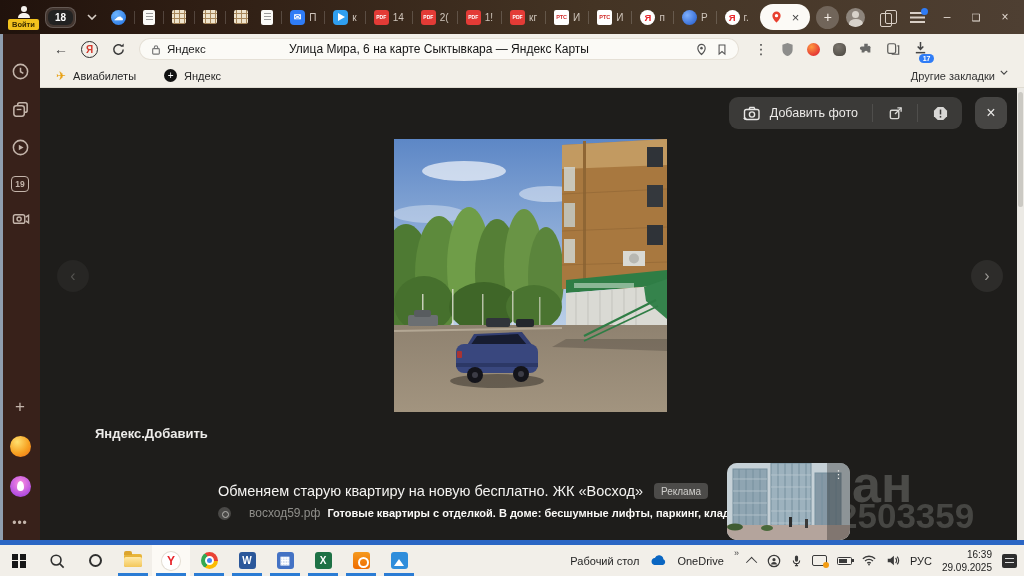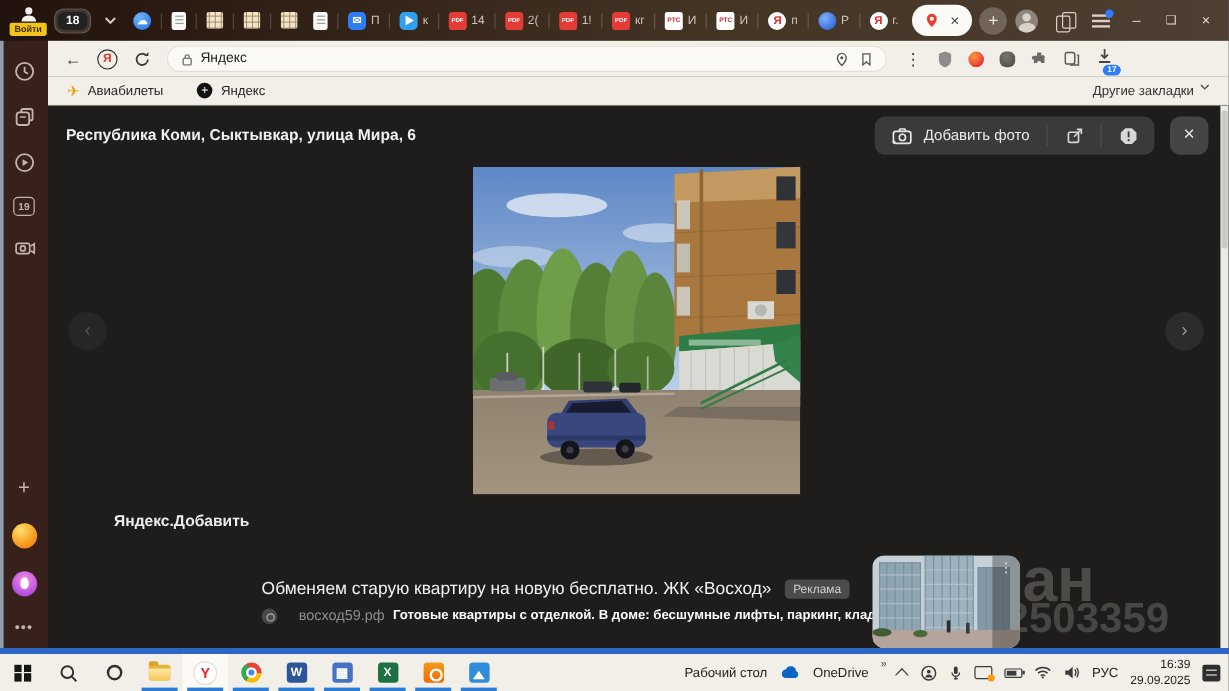--- a/index.html
+++ b/index.html
@@ -55,21 +55,21 @@
     border:1.5px solid #d9cfc6; border-radius:2px; }
   .menu-icon { position:relative; width:15px; height:12px; }
   .menu-icon::before { content:""; position:absolute; left:0; top:1px; width:15px; height:1.8px;
     background:#d9cfc6; box-shadow:0 4.5px 0 #d9cfc6,0 9px 0 #d9cfc6; }
   .menu-icon i { position:absolute; right:-3px; top:-3px; width:7px; height:7px; border-radius:50%; background:#2f7cf6; }
   .winbtn { color:#e2d9d0; font-size:12px; width:14px; text-align:center; }
   .winbtn.max { font-size:10px; }
 
   
   .sidebar { position:absolute; left:0; top:34px; width:40px; height:506px; background:#38211a;
-    display:flex; flex-direction:column; align-items:center; padding:16px 0 10px; gap:19px; }
+    display:flex; flex-direction:column; align-items:center; padding:28px 0 10px; gap:19px; }
   .sidebar .spacer { flex:1; }
   .cal { border:1.6px solid #c4b5ab; border-radius:4px; color:#c4b5ab; font-size:8.5px;
     font-weight:bold; padding:2px 3.5px; }
   .plus-item { color:#c4b5ab; font-size:17px; }
   .orb { width:21px; height:21px; border-radius:50%; }
   .orb-browser { background:radial-gradient(circle at 35% 28%,#ffe06e,#f7a223 55%,#ee6d13); }
   .orb-alice { background:radial-gradient(circle at 50% 35%,#ff8fe0,#b44fe0 70%,#8f35c9); position:relative; }
   .orb-alice::after { content:""; position:absolute; left:7px; top:5px; width:7px; height:10px;
     background:#fff; border-radius:50% 50% 50% 50%/60% 60% 40% 40%; }
   .dots-item { color:#c4b5ab; font-size:12px; letter-spacing:1px; }
@@ -346,20 +346,21 @@
     <svg width="15" height="15" viewBox="0 0 16 16">
         <path d="M13 8a5 5 0 1 1-1.6-3.7" fill="none" stroke="#3c3c3c" stroke-width="1.6"></path>
         <path d="M13.5 1.5v3.5H10z" fill="#3c3c3c"></path>
       </svg>
     <div class="addr">
       <svg width="10" height="13" viewBox="0 0 12 14">
           <rect x="2" y="6" width="8" height="6.5" rx="1" fill="none" stroke="#777" stroke-width="1.4"></rect>
           <path d="M4 6V4.5a2 2 0 0 1 4 0V6" fill="none" stroke="#777" stroke-width="1.4"></path>
         </svg>
       <span class="addr-site">Яндекс</span>
+      <span class="addr-title">Улица Мира, 6 на карте Сыктывкара — Яндекс Карты</span>
       <span class="addr-icons">
         <svg width="11" height="13" viewBox="0 0 12 14">
             <path d="M6 1.5a4 4 0 0 1 4 4C10 8.6 6 12.5 6 12.5S2 8.6 2 5.5a4 4 0 0 1 4-4z" fill="none" stroke="#555" stroke-width="1.3"></path>
             <circle cx="6" cy="5.5" r="1.4" fill="#555"></circle>
           </svg>
         <svg width="10" height="13" viewBox="0 0 12 14">
             <path d="M2.5 1.5h7v11L6 9.5 2.5 12.5z" fill="none" stroke="#555" stroke-width="1.3"></path>
           </svg>
       </span>
     </div>
@@ -395,21 +396,20 @@
     <span>Яндекс</span>
     <span class="bm-right">
       <span>Другие закладки</span>
       <svg width="8" height="5" viewBox="0 0 10 6">
           <path d="M1 1l4 4 4-4" stroke="#444" stroke-width="1.4" fill="none"></path>
         </svg>
     </span>
   </div>
 
   <div class="viewer">
-    <div class="v-title">Республика Коми, Сыктывкар, улица Мира, 6</div>
 
     <div class="v-actions">
       <span class="v-add">
         <svg width="18" height="15" viewBox="0 0 18 15">
             <rect x="1.5" y="3.5" width="14.5" height="10" rx="2" fill="none" stroke="#e8e7e5" stroke-width="1.4"></rect>
             <circle cx="9" cy="8.5" r="2.6" fill="none" stroke="#e8e7e5" stroke-width="1.4"></circle>
             <path d="M6 3.5l1-2h4l1 2" fill="none" stroke="#e8e7e5" stroke-width="1.4"></path>
             <path d="M0.5 12.5h3M2 11v3" stroke="#e8e7e5" stroke-width="1.1"></path>
           </svg>
         <span>Добавить фото</span>

